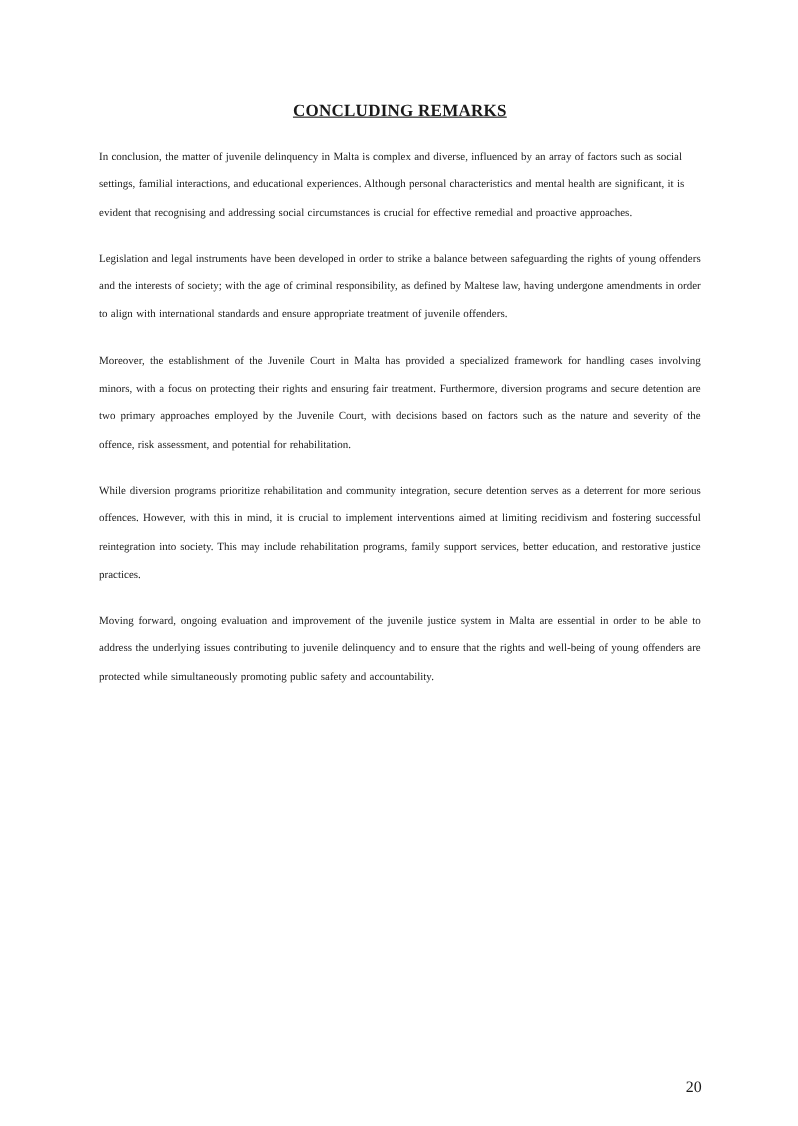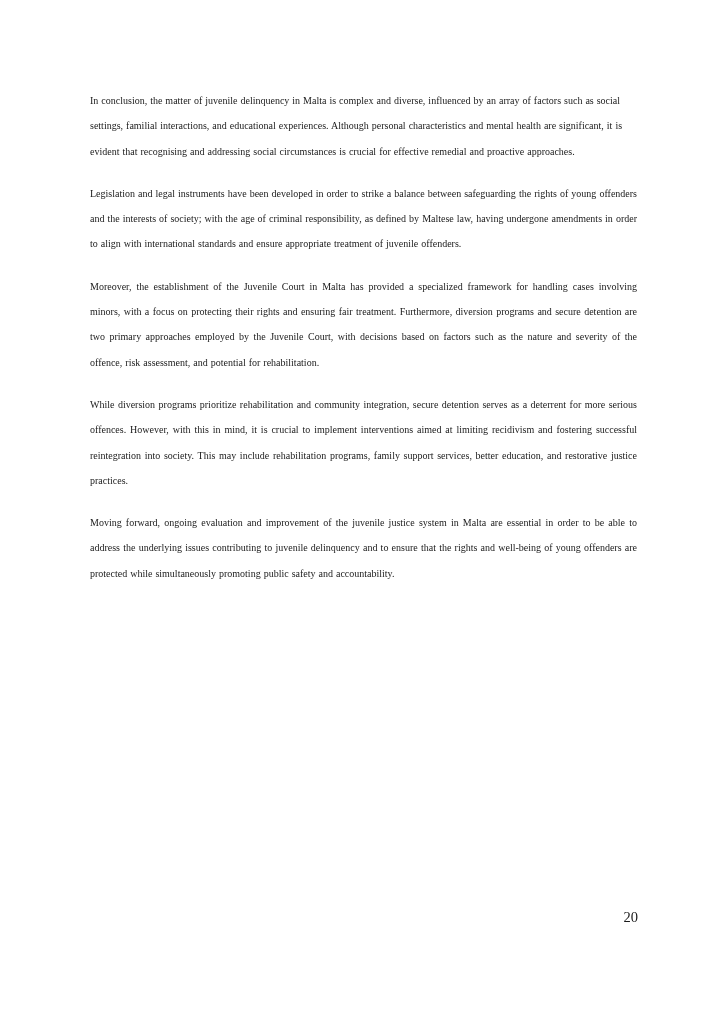--- a/index.html
+++ b/index.html
@@ -30,31 +30,32 @@
   .para {
     margin: 0 0 17px 0;
     font-size: 10px;
     line-height: 25.3px;
     word-spacing: 0.5px;
   }
   .align-left { text-align: left; }
   .justify { text-align: justify; }
   .page-number {
     position: absolute;
-    top: 908px;
+    top: 980px;
     right: 87px;
     font-size: 14.5px;
     line-height: 18px;
     color: #1a1a1a;
   }
 </style>
 </head>
 <body>
 
 <div class="page">
+  <h1 class="doc-title">CONCLUDING REMARKS</h1>
 
   <p class="para align-left">In conclusion, the matter of juvenile delinquency in Malta is complex and diverse, influenced by an array of factors such as social settings, familial interactions, and educational experiences.  Although personal characteristics and mental health are significant, it is evident that recognising and addressing social circumstances is crucial for effective remedial and proactive approaches.</p>
 
   <p class="para justify">Legislation and legal instruments have been developed in order to strike a balance between safeguarding the rights of young offenders and the interests of society; with the age of criminal responsibility, as defined by Maltese law, having undergone amendments in order to align with international standards and ensure appropriate treatment of juvenile offenders.</p>
 
   <p class="para justify">Moreover, the establishment of the Juvenile Court in Malta has provided a specialized framework for handling cases involving minors, with a focus on protecting their rights and ensuring fair treatment. Furthermore, diversion programs and secure detention are two primary approaches employed by the Juvenile Court, with decisions based on factors such as the nature and severity of the offence, risk assessment, and potential for rehabilitation.</p>
 
   <p class="para justify">While diversion programs prioritize rehabilitation and community integration, secure detention serves as a deterrent for more serious offences. However, with this in mind, it is crucial to implement interventions aimed at limiting recidivism and fostering successful reintegration into society. This may include rehabilitation programs, family support services, better education, and restorative justice practices.</p>
 
   <p class="para justify">Moving forward, ongoing evaluation and improvement of the juvenile justice system in Malta are essential in order to be able to address the underlying issues contributing to juvenile delinquency and to ensure that the rights and well-being of young offenders are protected while simultaneously promoting public safety and accountability.</p>

